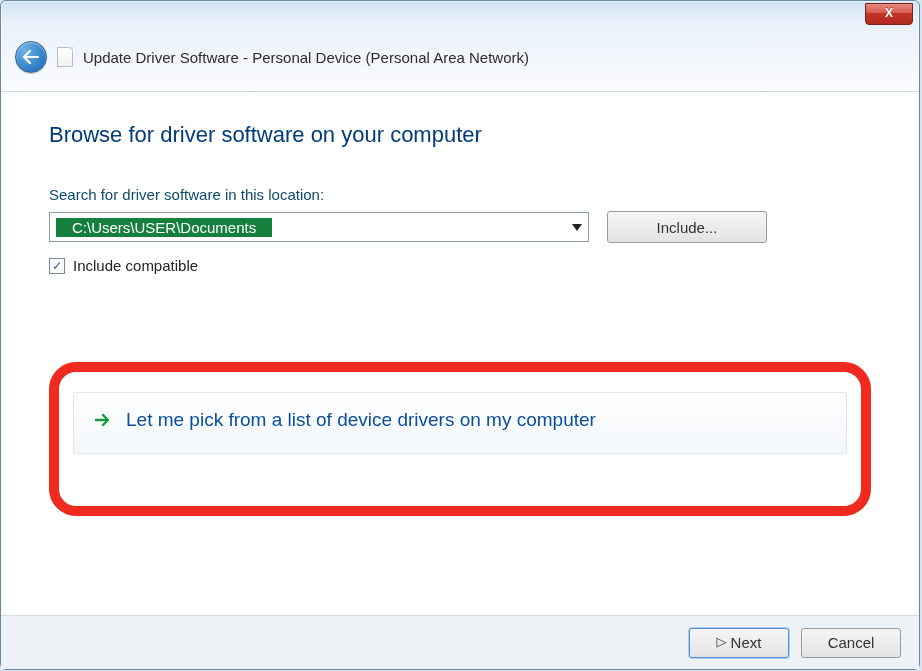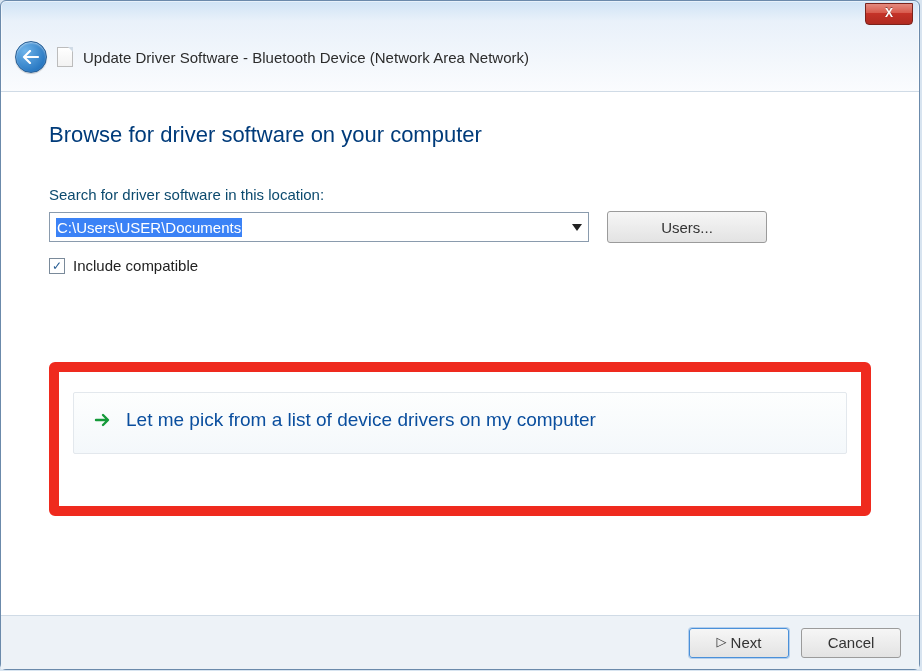--- a/index.html
+++ b/index.html
@@ -110,23 +110,23 @@
       height: 30px;
       border: 1px solid #8a9bad;
       background: #fff;
       display: flex;
       align-items: center;
       justify-content: space-between;
       padding: 0 6px 0 6px;
       cursor: text;
     }
     .combo-text {
-      background: #3b82f6;
+      background: #15803d;
       color: #fff;
-      padding: 1px 1px;
+      padding: 1px 16px;
       font-size: 15px;
     }
     .combo-caret {
       width: 0; height: 0;
       border-left: 5px solid transparent;
       border-right: 5px solid transparent;
       border-top: 7px solid #222;
       cursor: pointer;
     }
     .browse-btn {
@@ -152,21 +152,21 @@
       background: #fff;
       display: inline-flex;
       align-items: center; justify-content: center;
       font-size: 12px;
       color: #2a5f94;
       cursor: pointer;
     }
     .annotation-wrap {
       margin-top: 88px;
       border: 10px solid #ef2a1e;
-      border-radius: 6px;
+      border-radius: 27px;
       padding: 20px 14px 52px 14px;
     }
     .option-link {
       border: 1px solid #e3e8ed;
       border-radius: 2px;
       padding: 16px 16px 18px 18px;
       display: flex;
       gap: 12px;
       cursor: pointer;
       background: linear-gradient(#fdfefe,#f4f8fb);
@@ -229,34 +229,34 @@
     </div>
   </div>
 
   <div class="header">
     <div class="back-btn">
       <svg width="18" height="14" viewBox="0 0 18 14">
         <path d="M8 1 L2 7 L8 13 M2 7 H16" stroke="#fff" stroke-width="2.2" fill="none" stroke-linecap="round" stroke-linejoin="round"></path>
       </svg>
     </div>
     <div class="title-icon"></div>
-    <div class="title-text">Update Driver Software - Bluetooth Device (Network Area Network)</div>
+    <div class="title-text">Update Driver Software - Personal Device (Personal Area Network)</div>
   </div>
 
   <div class="content">
     <h1 class="heading">Browse for driver software on your computer</h1>
 
     <label class="search-label">Search for driver software in this location:</label>
 
     <div class="path-row">
       <div class="combo">
         <span class="combo-text">C:\Users\USER\Documents</span>
         <span class="combo-caret"></span>
       </div>
-      <button class="browse-btn">Users...</button>
+      <button class="browse-btn">Include...</button>
     </div>
 
     <div class="checkbox-row">
       <span class="chk">✓</span>
       <span>Include compatible</span>
     </div>
 
     <div class="annotation-wrap">
       <div class="option-link">
         <div class="arrow-icon">

